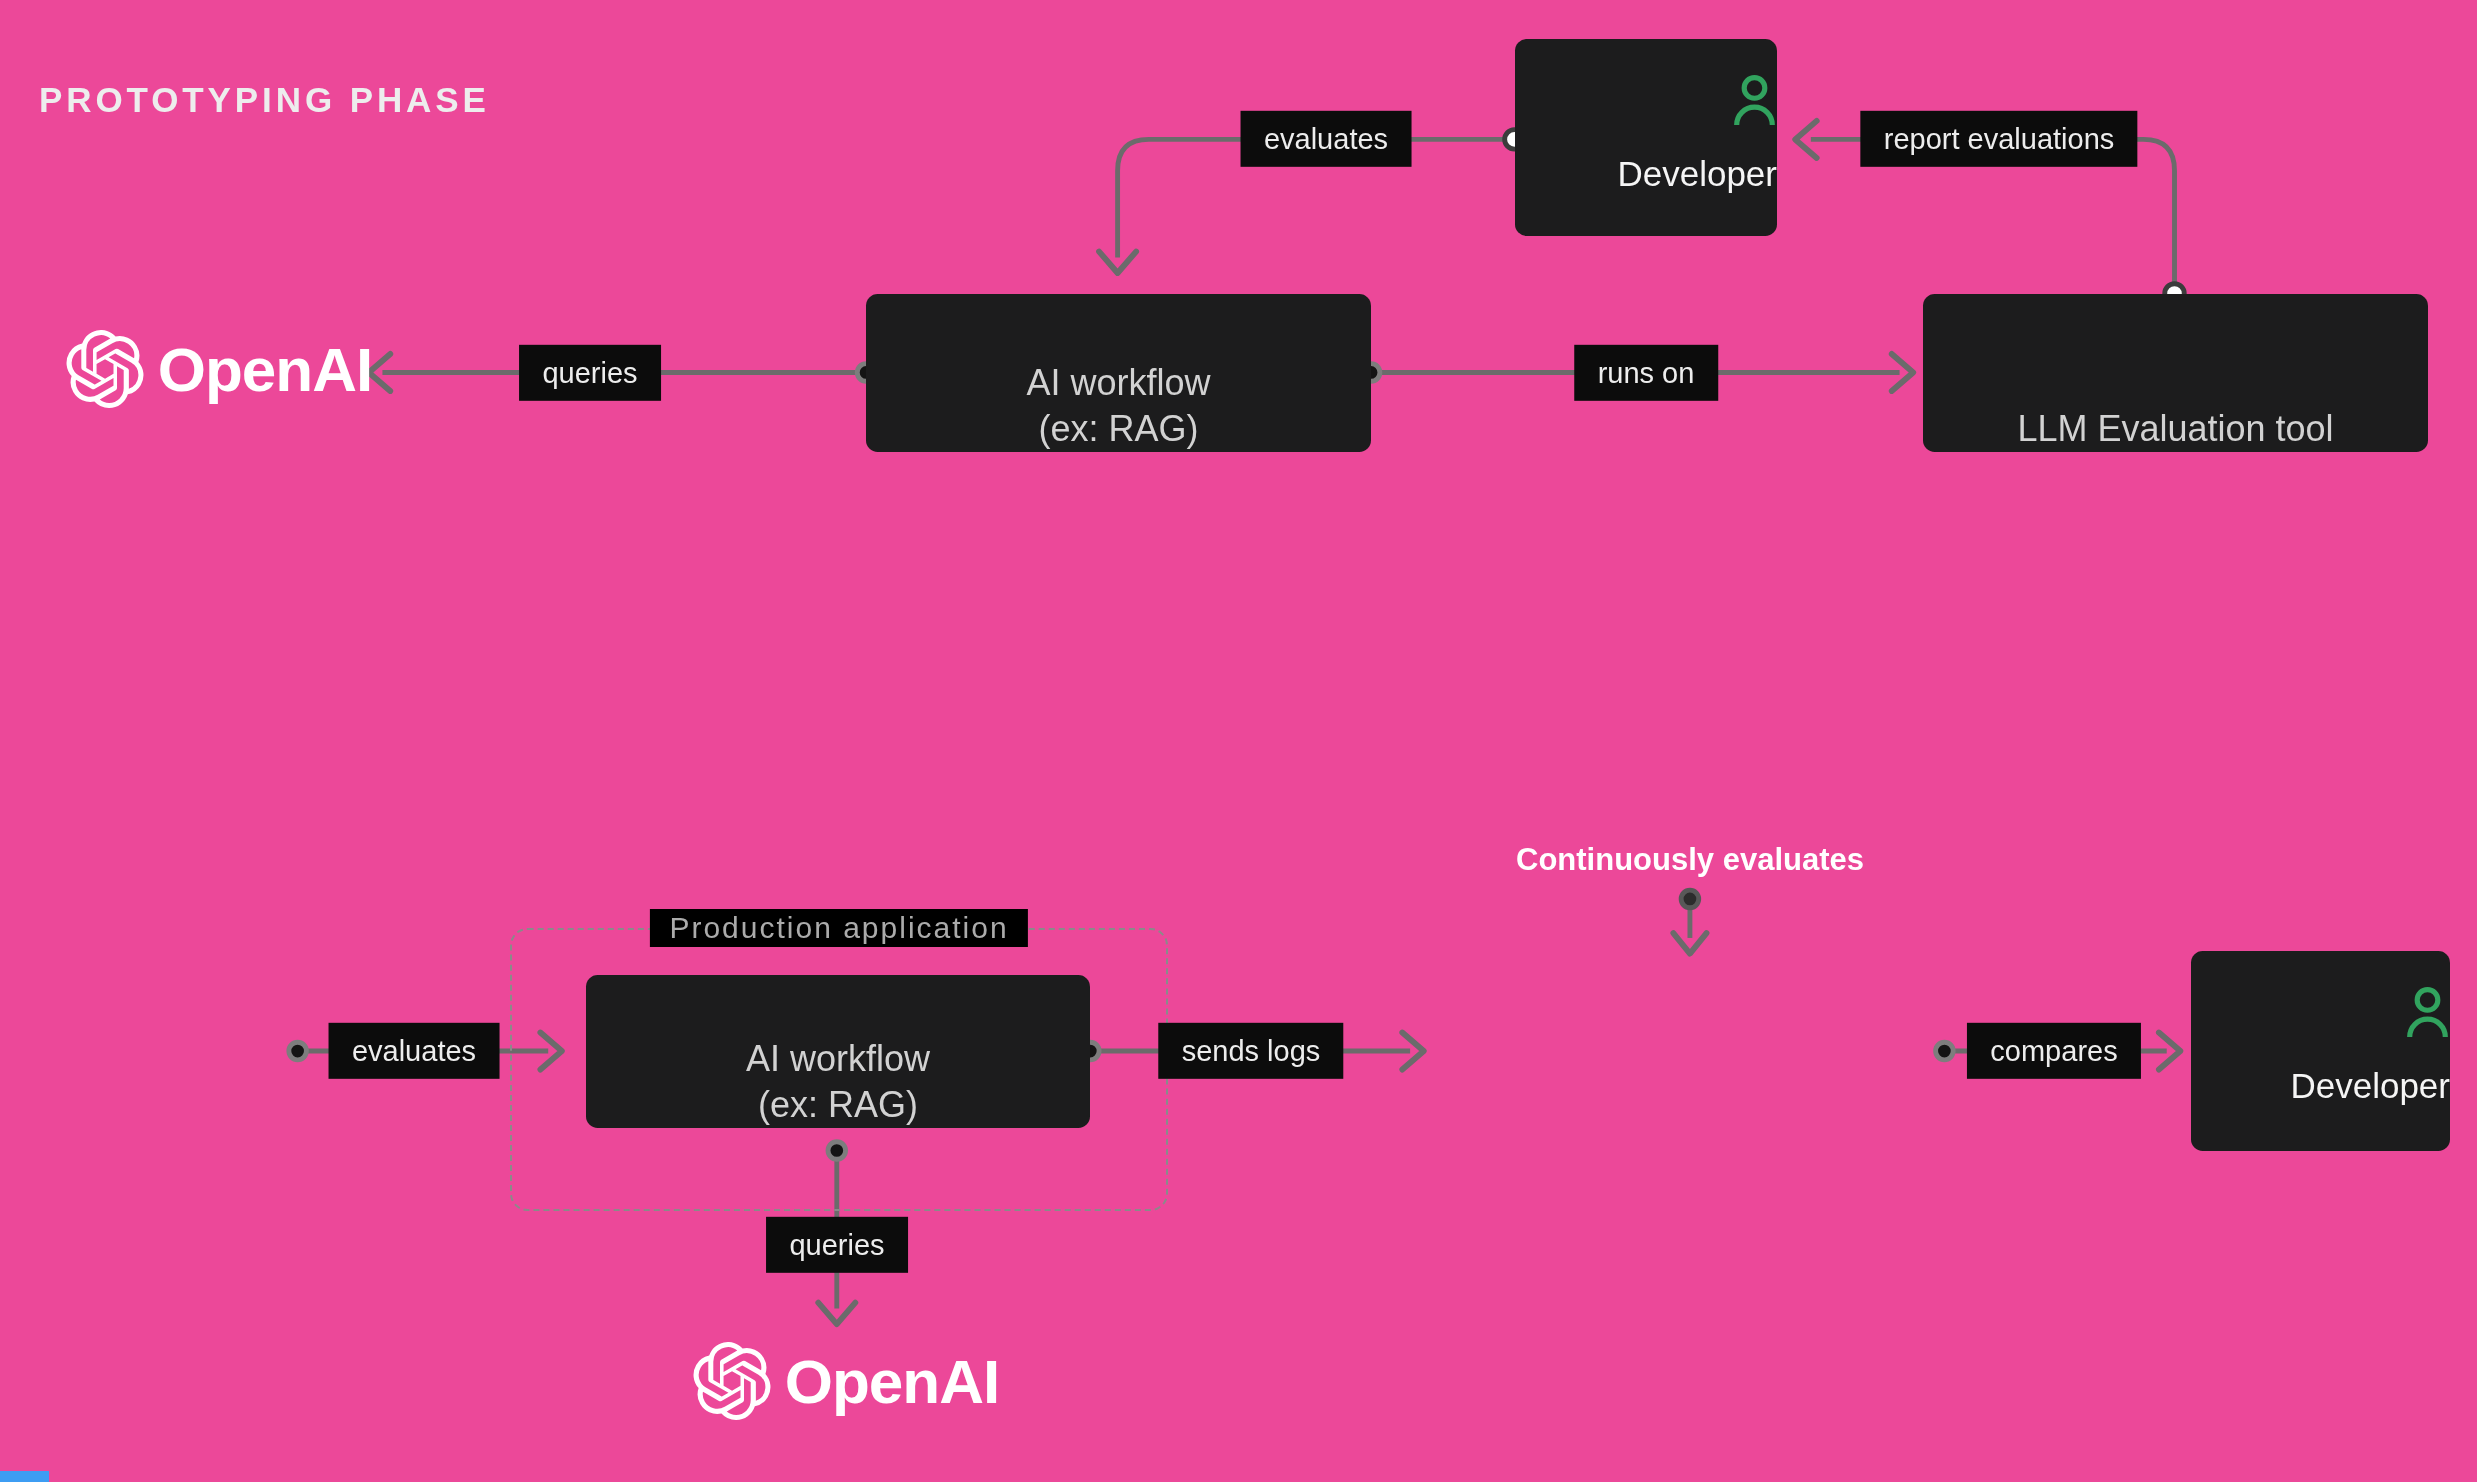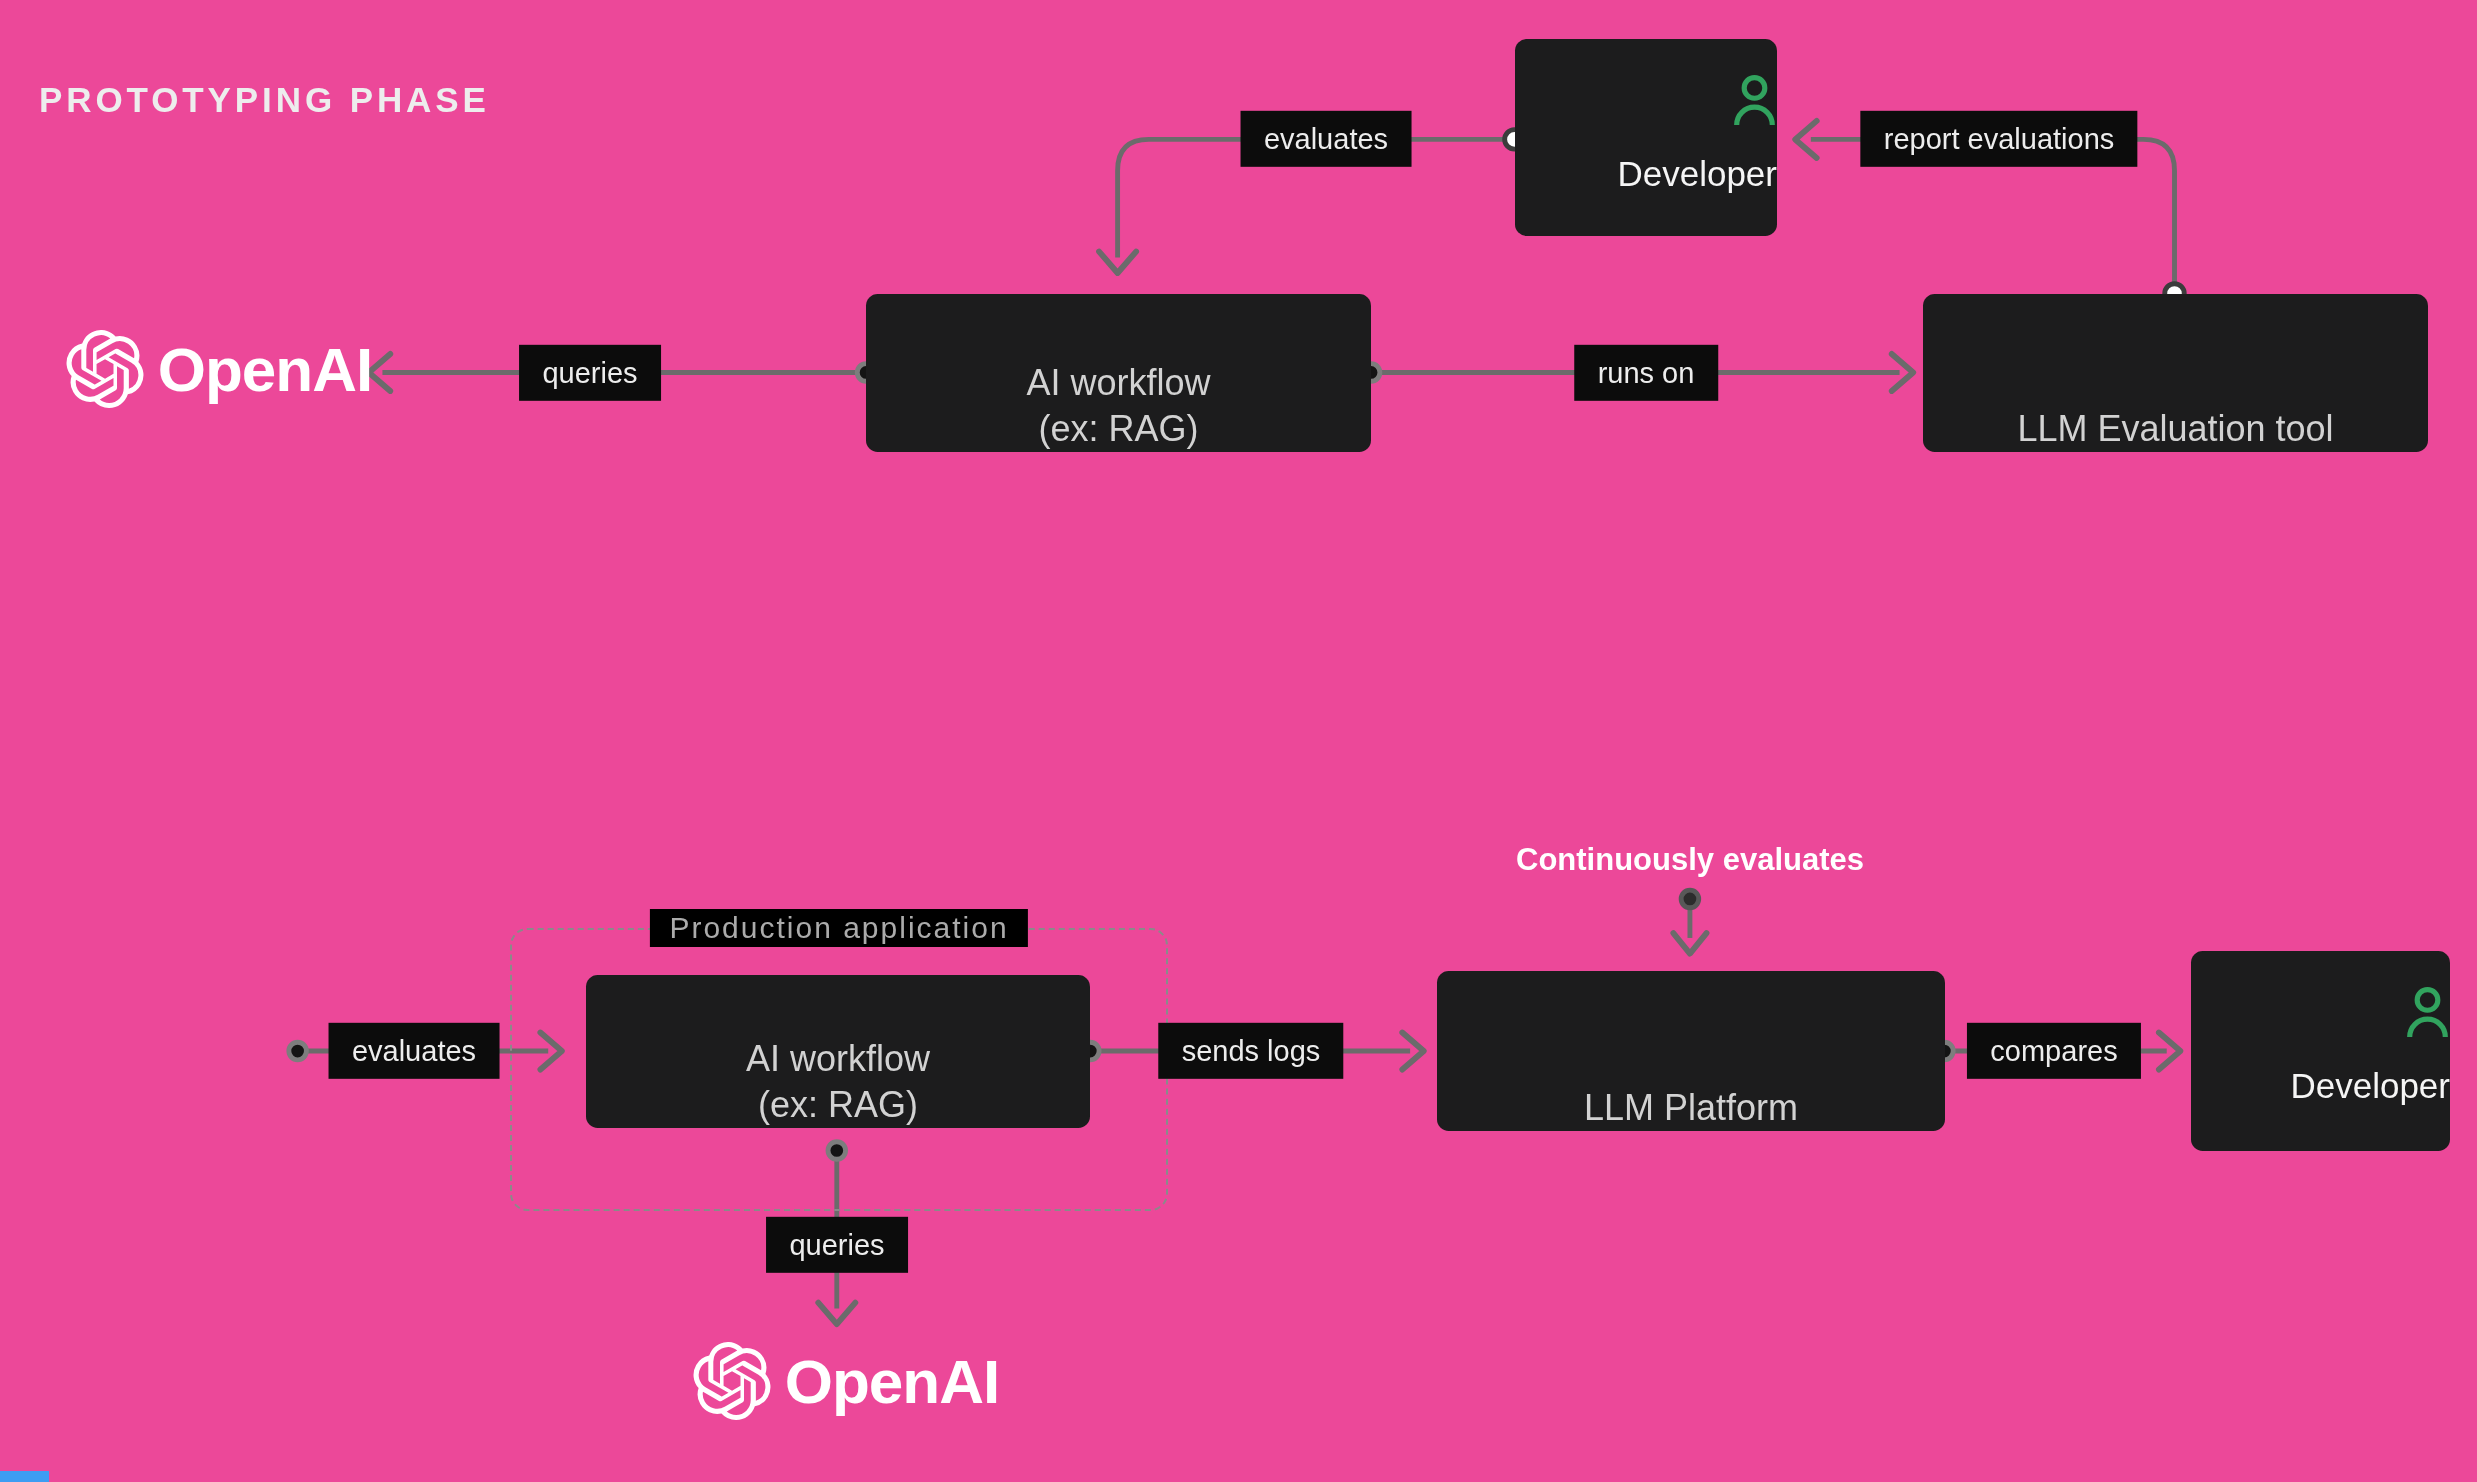--- a/index.html
+++ b/index.html
@@ -129,23 +129,20 @@
   <div class="dashed-container" style="left:510px;top:928px;width:658px;height:283px;"></div>
   <div class="dashed-title" style="left:839px;top:928px;">Production application</div>
 
   <div class="box" style="left:586px;top:975px;width:504px;height:153px;">
     <div class="box-text">
       <div>AI workflow</div>
       <div>(ex: RAG)</div>
     </div>
   </div>
 
-  <div class="box" style="left:1437px;top:971px;width:508px;height:160px;">
-    <div class="box-text">LLM Platform</div>
-  </div>
 
   <div class="box actor" style="left:2191px;top:951px;width:259px;height:200px;">
     <svg width="45" height="55" viewBox="0 0 48 58">
       <circle cx="24" cy="14.5" r="11" fill="none" stroke="#31a35e" stroke-width="5.5"></circle>
       <path d="M5 54 a19 19 0 0 1 38 0" fill="none" stroke="#31a35e" stroke-width="5.5"></path>
     </svg>
     <div class="actor-label">Developer</div>
   </div>
 
   <div class="openai-logo" style="left:693px;top:1342px;">

